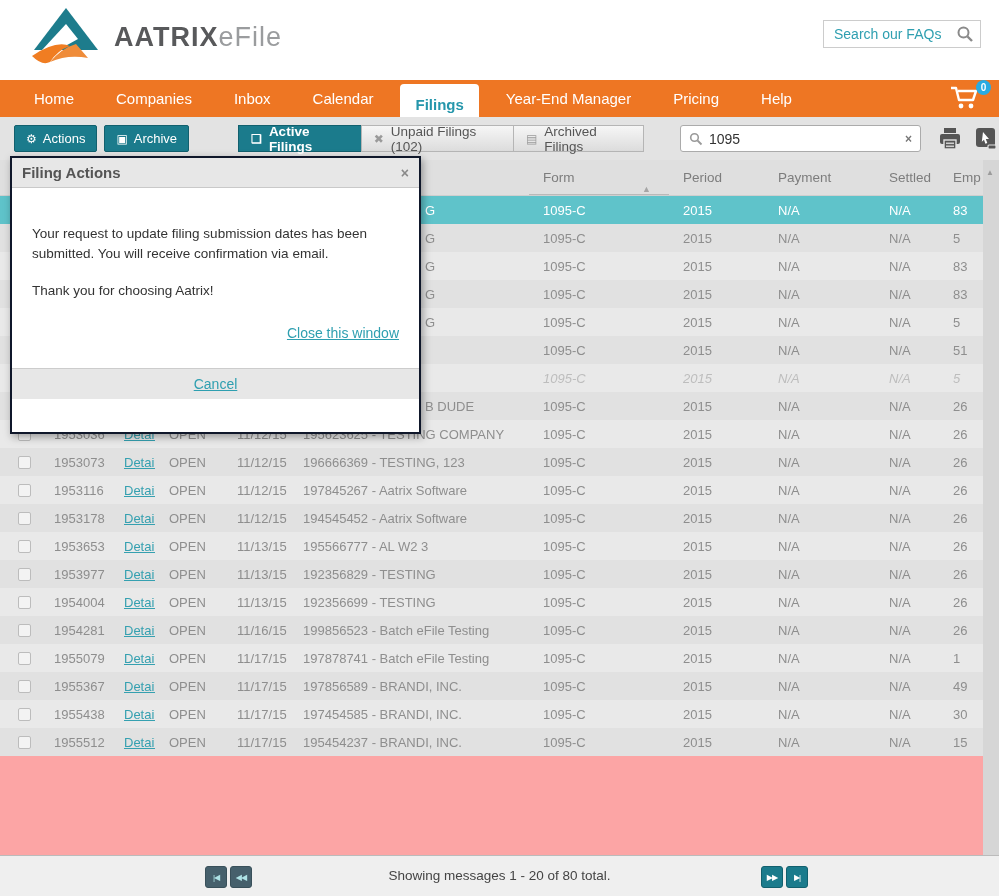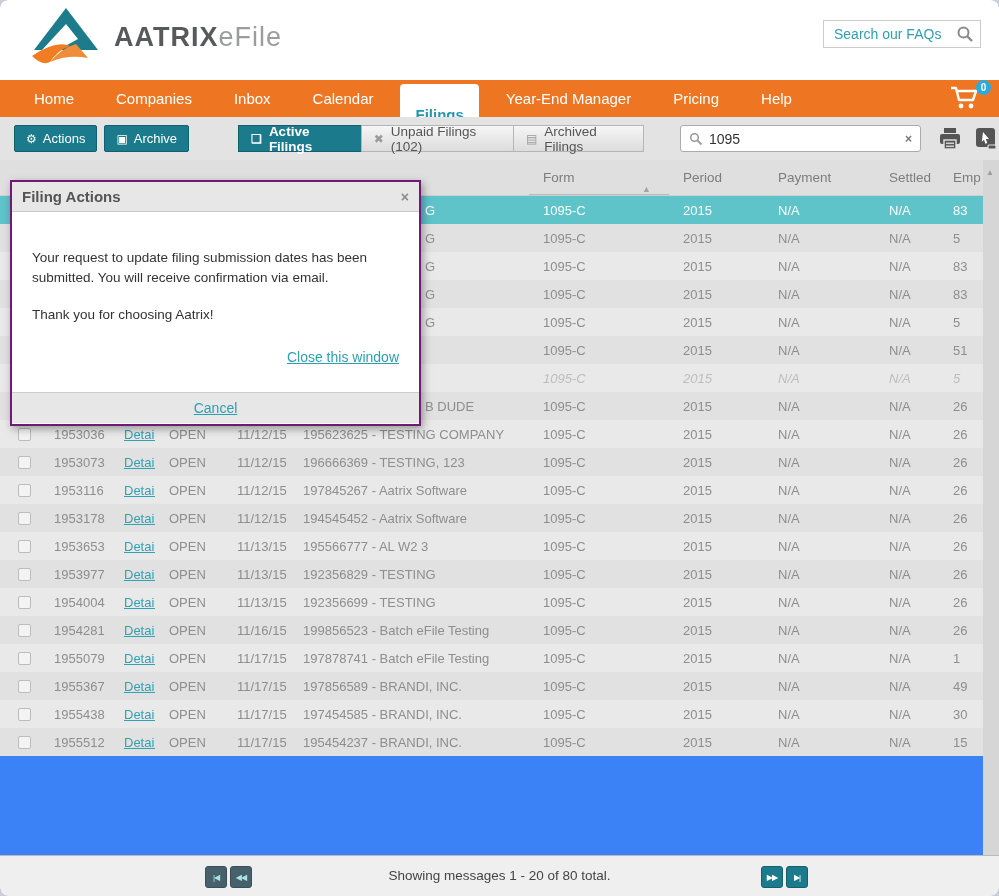--- a/index.html
+++ b/index.html
@@ -1,19 +1,19 @@
 <!DOCTYPE html>
 <html><head>
 <meta charset="utf-8">
 <style>
   * { margin:0; padding:0; box-sizing:border-box; }
   html,body { background:#cfcfcf; }
   .page {
     position:relative; width:999px; height:896px; overflow:hidden;
-    background:#3b82f6; font-family:"Liberation Sans", sans-serif; font-size:13px;border-radius:8px;
+    background:#fca5a5; font-family:"Liberation Sans", sans-serif; font-size:13px;
   }
   
   .tophdr { position:absolute; left:0; top:0; width:999px; height:80px; background:#ffffff; }
   .logo { position:absolute; left:28px; top:6px; display:flex; align-items:center; }
   .brand { margin-left:10px; font-size:27px; letter-spacing:1px; }
   .brand .b1 { color:#58595b; font-weight:bold; }
   .brand .b2 { color:#9a9c9e; font-weight:normal; }
   .faqbox {
     position:absolute; right:18px; top:20px; width:158px; height:28px;
     background:#fff; border:1px solid #cccccc; display:flex; align-items:center; padding:0 6px 0 10px;
@@ -26,21 +26,21 @@
   
   .nav {
     position:absolute; left:0; top:80px; width:999px; height:37px; background:#ee7623;
     display:flex; align-items:flex-end; padding-left:13px;
   }
   .nav-item {
     color:#ffffff; font-size:15px; padding:0 21px; height:37px; line-height:37px; cursor:pointer;
   }
   .nav-item.active {
     background:#ffffff; color:#2596ab; font-weight:bold; border-radius:4px 4px 0 0;
-    height:33px; line-height:33px; padding:14px 15px; margin:0 6px;
+    height:33px; line-height:33px; padding:4px 15px; margin:0 6px;
   }
   .cart { position:absolute; right:14px; top:4px; width:36px; height:30px; cursor:pointer; }
   .cart-badge {
     position:absolute; right:-6px; top:-4px; width:15px; height:15px; border-radius:50%;
     background:#29abe2; color:#fff; font-size:10px; line-height:15px; text-align:center; font-weight:bold;
   }
   
   .toolbar {
     position:absolute; left:0; top:117px; width:999px; height:43px; background:#e3e3e3;
     display:flex; align-items:center;
@@ -115,22 +115,22 @@
   .pager {
     position:absolute; top:10px; width:22px; height:22px; border-radius:3px; cursor:pointer;
     color:#aee3e6; font-size:8px; text-align:center; line-height:22px; letter-spacing:-1px;
   }
   .pager.dim { background:#46606c; border:1px solid #39505a; }
   .pager.lit { background:#1b7b8c; border:1px solid #12606e; color:#fff; }
   .pg-first { left:205px; } .pg-prev { left:230px; }
   .pg-next { right:216px; } .pg-last { right:191px; }
   
   .modal {
-    position:absolute; left:10px; top:180px; width:411px; height:246px;
-    border:2px solid #701a75; background:#fff; box-shadow:2px 3px 8px rgba(0,0,0,0.35);
+    position:absolute; left:10px; top:156px; width:411px; height:278px;
+    border:2px solid #0f172a; background:#fff; box-shadow:2px 3px 8px rgba(0,0,0,0.35);
   }
   .modal-title {
     height:30px; background:#e7e7e7; border-bottom:1px solid #c9c9c9; display:flex;
     align-items:center; padding:0 10px;
   }
   .modal-title .t { flex:1; font-size:15px; font-weight:bold; color:#555; }
   .modal-close { color:#8a8a8a; font-weight:bold; font-size:14px; cursor:pointer; }
   .modal-body { height:180px; padding:36px 20px 16px 20px; color:#333; font-size:13.5px; line-height:1.45; }
   .modal-msg2 { margin-top:18px; }
   .modal-link-row { text-align:right; margin-top:22px; }

